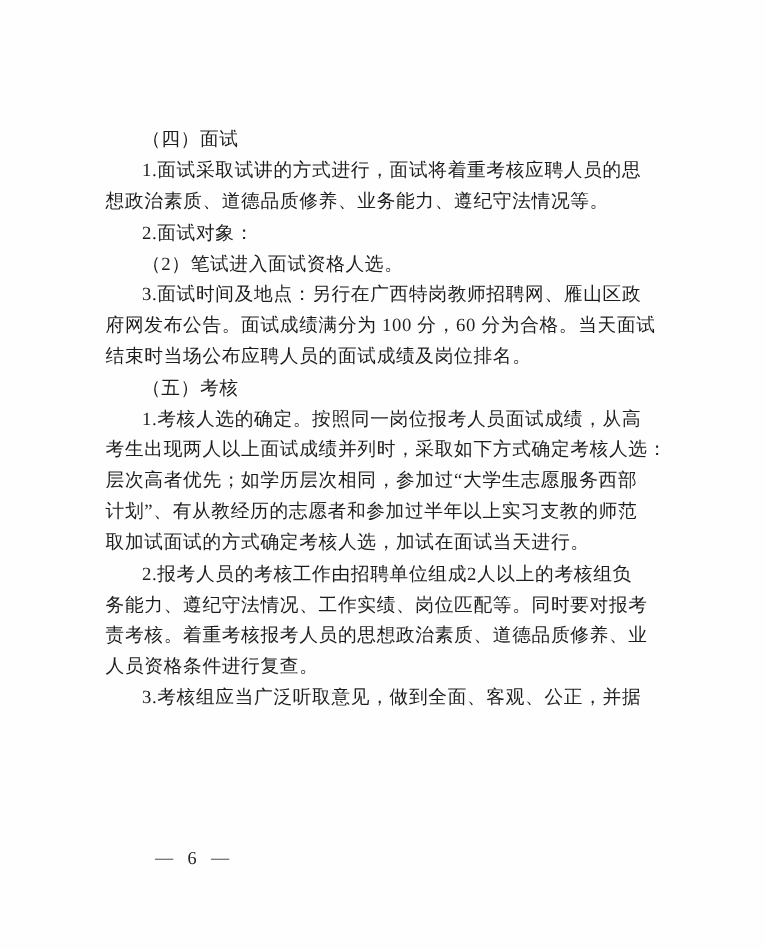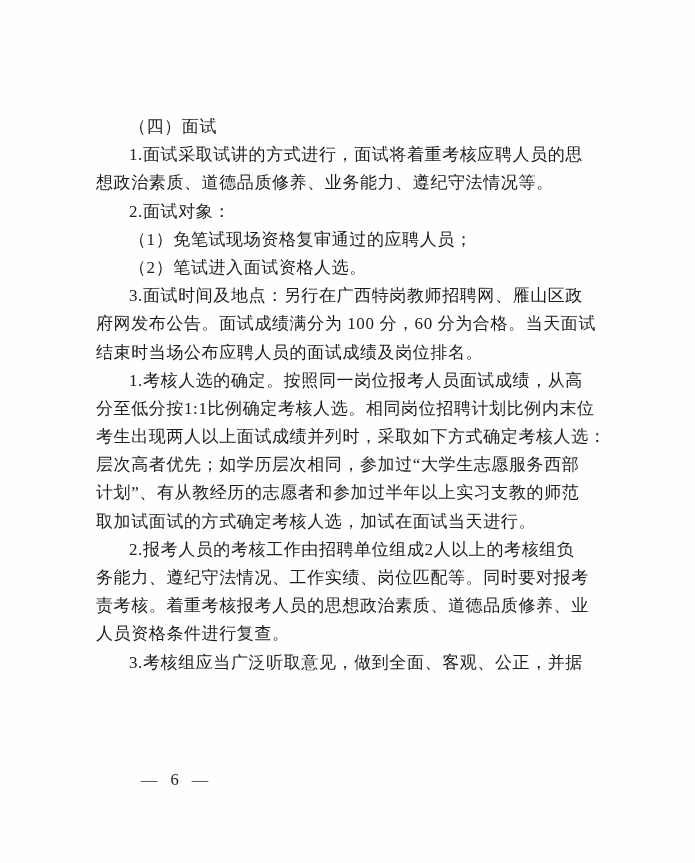--- a/index.html
+++ b/index.html
@@ -49,27 +49,26 @@
 </style>
 </head>
 <body>
 
 <div class="page">
   <div class="text-block" id="lines-container">
       <div class="line indent">（四）面试</div>
       <div class="line indent">1.面试采取试讲的方式进行，面试将着重考核应聘人员的思</div>
       <div class="line">想政治素质、道德品质修养、业务能力、遵纪守法情况等。</div>
       <div class="line indent">2.面试对象：</div>
-      <div class="line indent">（1）免笔试现场资格复审通过的应聘人员；</div>
       <div class="line indent">（2）笔试进入面试资格人选。</div>
       <div class="line indent">3.面试时间及地点：另行在广西特岗教师招聘网、雁山区政</div>
       <div class="line">府网发布公告。面试成绩满分为 100 分，60 分为合格。当天面试</div>
       <div class="line">结束时当场公布应聘人员的面试成绩及岗位排名。</div>
+      <div class="line indent">（五）考核</div>
       <div class="line indent">1.考核人选的确定。按照同一岗位报考人员面试成绩，从高</div>
-      <div class="line">分至低分按1:1比例确定考核人选。相同岗位招聘计划比例内末位</div>
       <div class="line">考生出现两人以上面试成绩并列时，采取如下方式确定考核人选：</div>
       <div class="line">层次高者优先；如学历层次相同，参加过“大学生志愿服务西部</div>
       <div class="line">计划”、有从教经历的志愿者和参加过半年以上实习支教的师范</div>
       <div class="line">取加试面试的方式确定考核人选，加试在面试当天进行。</div>
       <div class="line indent">2.报考人员的考核工作由招聘单位组成2人以上的考核组负</div>
       <div class="line">务能力、遵纪守法情况、工作实绩、岗位匹配等。同时要对报考</div>
       <div class="line">责考核。着重考核报考人员的思想政治素质、道德品质修养、业</div>
       <div class="line">人员资格条件进行复查。</div>
       <div class="line indent">3.考核组应当广泛听取意见，做到全面、客观、公正，并据</div>
     </div>

